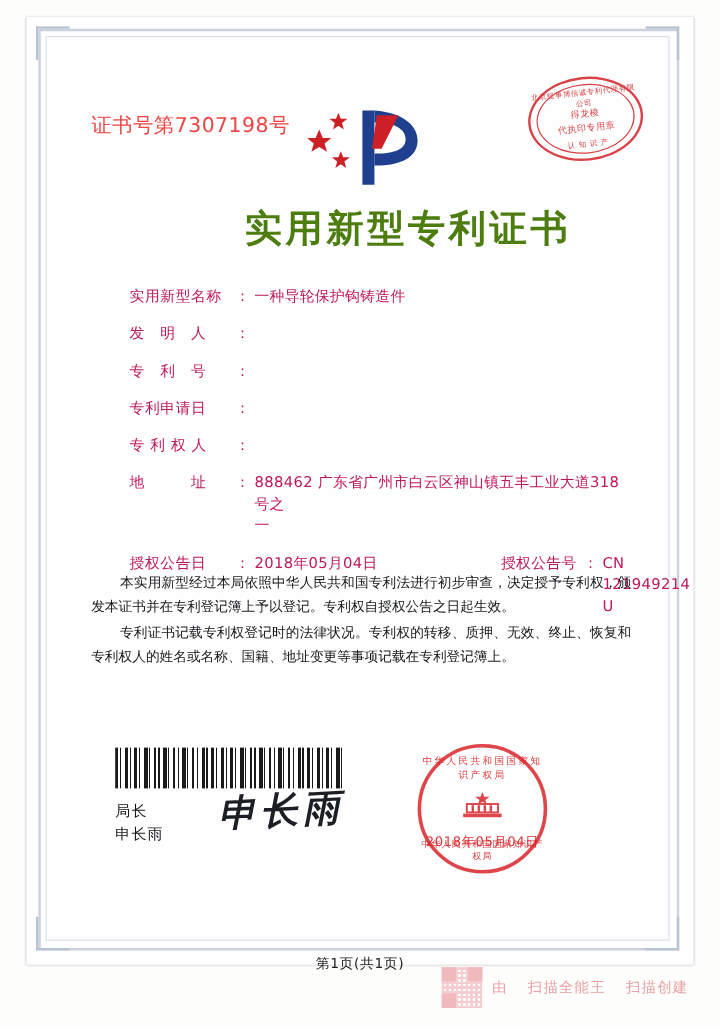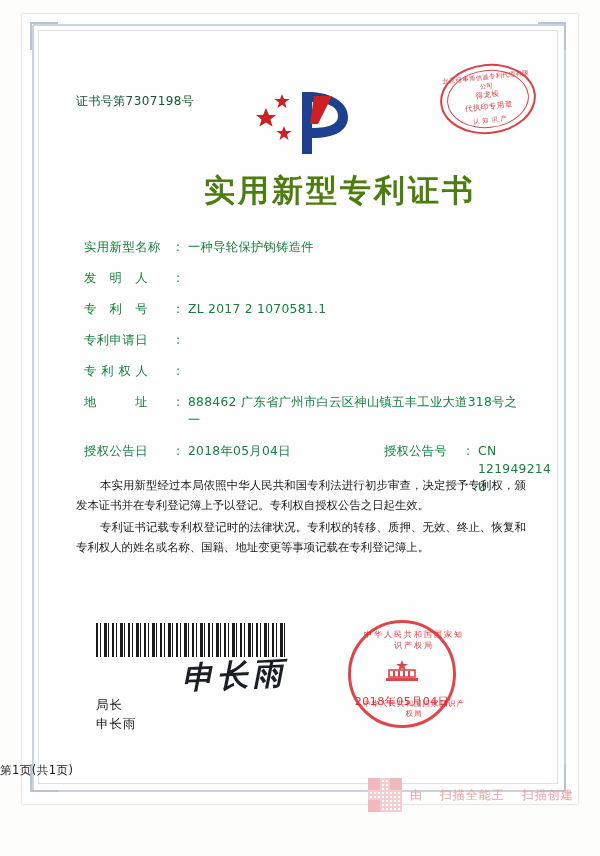--- a/index.html
+++ b/index.html
@@ -61,22 +61,22 @@
   .corner.tl { left: 30px; top: 22px; border-right: none; border-bottom: none; }
   .corner.tr { left: 538px; top: 22px; border-left: none; border-bottom: none; }
   .corner.bl { left: 30px; top: 764px; border-right: none; border-top: none; }
   .corner.br { left: 538px; top: 764px; border-left: none; border-top: none; }
 
   
   .cert-no {
     position: absolute;
     left: 76px;
     top: 93px;
-    font-size: 12px;
-    color: #14532d;
+    font-size: 17px;
+    color: #ef4444;
     letter-spacing: 0.4px;
     white-space: nowrap;
     text-align: right;
   }
 
   
   .logo {
     position: absolute;
     left: 248px;
     top: 80px;
@@ -159,22 +159,23 @@
     position: absolute;
     left: 84px;
     top: 238px;
     width: 440px;
   }
   .field-row {
     display: flex;
     align-items: flex-start;
     margin-bottom: 13px;
     font-size: 12.3px;
-    color: #15803d;
+    color: #be185d;
     line-height: 18px;
+    margin-left: 24px;
   }
   .field-label {
     width: 92px;
     flex: 0 0 92px;
     letter-spacing: 0.5px;
     white-space: nowrap;
   }
   .field-colon {
     width: 12px;
     flex: 0 0 12px;
@@ -191,20 +192,21 @@
     display: flex;
   }
   .field-row.dual .v1 {
     width: 196px;
     flex: 0 0 196px;
   }
   .field-row.dual .l2 {
     width: 82px;
     flex: 0 0 82px;
     white-space: nowrap;
+    text-align: center;
   }
   .field-row.dual .c2 {
     width: 12px;
     flex: 0 0 12px;
   }
 
   
   .body-text {
     position: absolute;
     left: 76px;
@@ -238,21 +240,20 @@
 
   
   .director {
     position: absolute;
     left: 96px;
     top: 666px;
     font-size: 12.5px;
     line-height: 19px;
     color: #16191c;
     letter-spacing: 1px;
-    margin-top: 29px;
   }
   .signature {
     position: absolute;
     left: 182px;
     top: 655px;
     font-family: "DejaVu Serif", "Liberation Serif", serif;
     font-size: 31px;
     font-style: italic;
     font-weight: bold;
     color: #1b1f24;
@@ -271,21 +272,21 @@
   .seal-main .ring {
     position: absolute;
     inset: 0;
     border: 3px solid #d8262b;
     border-radius: 50%;
     opacity: 0.85;
   }
   .seal-main .arc-top,
   .seal-main .arc-bottom {
     position: absolute;
-    left: 12px;
+    left: 0;
     width: 108px;
     text-align: center;
     color: #d8262b;
     font-size: 8px;
     letter-spacing: 2px;
     opacity: 0.9;
   }
   .seal-main .arc-top { top: 9px; }
   .seal-main .arc-bottom { bottom: 9px; font-size: 7.5px; letter-spacing: 1px; }
   .seal-main .seal-date {
@@ -307,32 +308,33 @@
     height: 30px;
     margin-left: -22px;
     margin-top: -16px;
     opacity: 0.85;
   }
 
   
   .page-footer {
     position: absolute;
     left: 0;
-    top: 763px;
+    top: 796px;
     width: 600px;
+    text-align: center;
     font-size: 11.5px;
     color: #1b1e22;
     letter-spacing: 0.5px;
   }
 
   
   .watermark {
     position: absolute;
     left: 368px;
-    top: 778px;
+    top: 806px;
     display: flex;
     align-items: center;
     color: #e8a0a4;
     font-size: 12px;
     letter-spacing: 1px;
   }
   .watermark .qr {
     width: 34px;
     height: 34px;
     margin-right: 8px;
@@ -394,21 +396,20 @@
     </div>
 
     <div class="field-row">
       <div class="field-label">发　明　人</div>
       <div class="field-colon">:</div>
     </div>
 
     <div class="field-row">
       <div class="field-label">专　利　号</div>
       <div class="field-colon">:</div>
-      <div class="field-value">ZL 2017 2 1070581.1</div>
     </div>
 
     <div class="field-row">
       <div class="field-label">专利申请日</div>
       <div class="field-colon">:</div>
     </div>
 
     <div class="field-row">
       <div class="field-label">专 利 权 人</div>
       <div class="field-colon">:</div>

